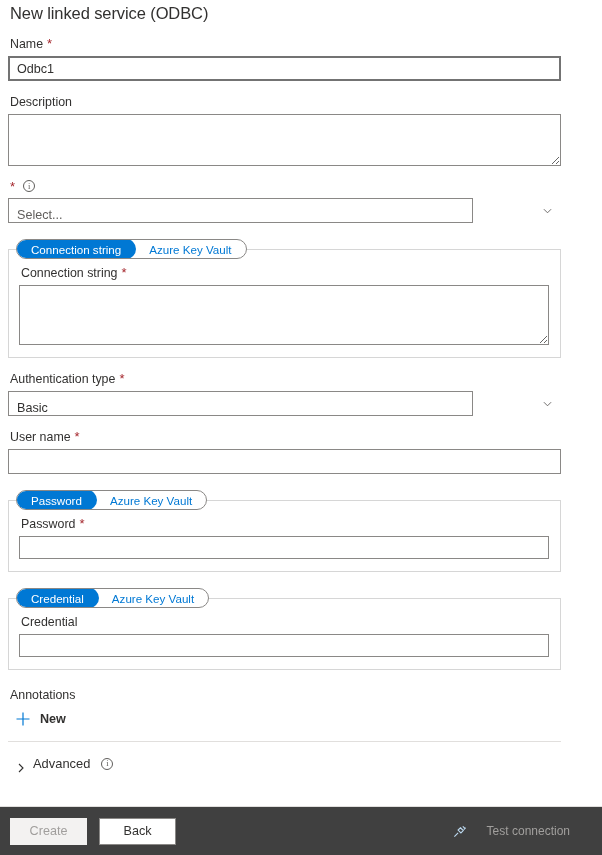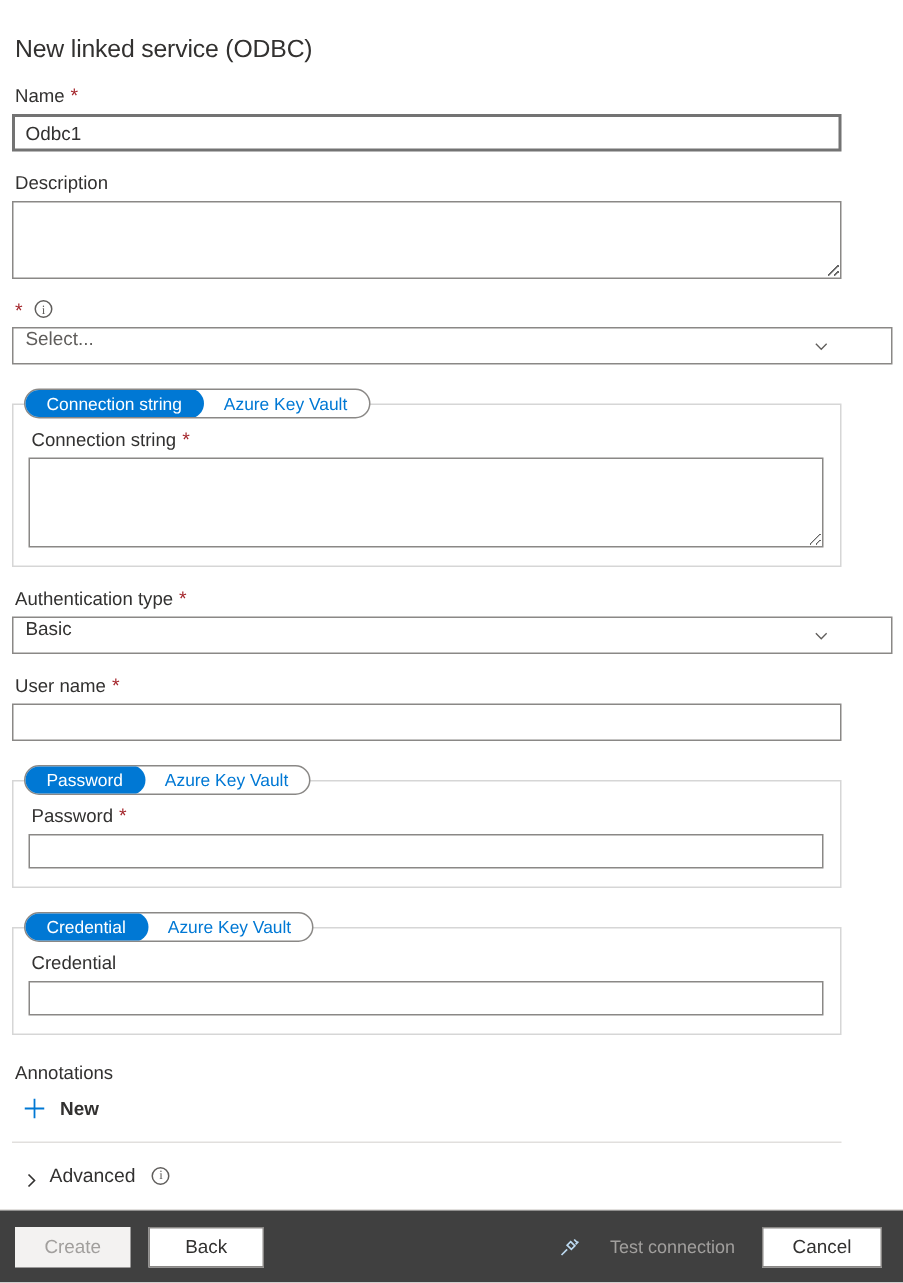--- a/index.html
+++ b/index.html
@@ -13,21 +13,21 @@
   }
   .page { position: relative; width: 602px; height: 855px; background:#fff; }
 
   .body-scroll {
     position: absolute; left:0; top:0; width:602px; height:806px;
     padding: 0 41px 0 8px;
   }
 
   .title {
     font-size: 16.5px; color:#323130; font-weight: 400;
-    padding-top: 24px; padding-left: 2px; letter-spacing: -0.1px;
+    padding-top: 4px; padding-left: 2px; letter-spacing: -0.1px;
   }
 
   .field { margin-top: 14px; }
   .label {
     font-size: 12.4px; color:#323130; padding-left:2px; margin-bottom:5px;
     display:flex; gap:4px;
   }
   .req { color:#a4262c; font-size: 13px; line-height: 1; }
   .info-icon {
     display:inline-flex; align-items:center; justify-content:center;
@@ -46,23 +46,23 @@
 
   .textarea {
     width: 553px; height: 52px; border:1px solid #8a8886; background:#fff;
     font-size:12.6px; color:#323130; padding:5px 8px;
     font-family:"Liberation Sans", sans-serif; outline:none; resize: both;
     display:block;
   }
 
   .select-wrap { position: relative; width:553px; }
   .select-box {
-    width:587px; height:25px; border:1px solid #8a8886; background:#fff;
+    width:465px; height:25px; border:1px solid #8a8886; background:#fff;
     font-size:12.6px; color:#323130; padding:0 28px 0 8px;
-    display:flex; align-items:flex-start;
+    display:flex; align-items:flex-end;
   }
   .select-box.placeholder-val { color:#605e5c; }
   .chev {
     position:absolute; right:9px; top:50%; transform:translateY(-50%);
     width:9px; height:9px; pointer-events:none;
   }
   .chev svg { display:block; }
 
   
   .pill-row { margin-top: 16px; padding-left:8px; }
@@ -280,16 +280,15 @@
           <g stroke="#bcd9f0" stroke-width="1.2" fill="none">
             <path d="M6.5 9.5 L2.5 13.5"></path>
             <path d="M9 4 L12 7 L9.5 9.5 L6.5 6.5 Z"></path>
             <path d="M11.5 2.5 L13.5 4.5"></path>
             <path d="M12.5 6 L14.5 4"></path>
           </g>
         </svg>
       </span>
       <span>Test connection</span>
     </div>
-    <button class="btn btn-cancel">Cancel</button>
   </div>
 
 </div>
 
 </body></html>

